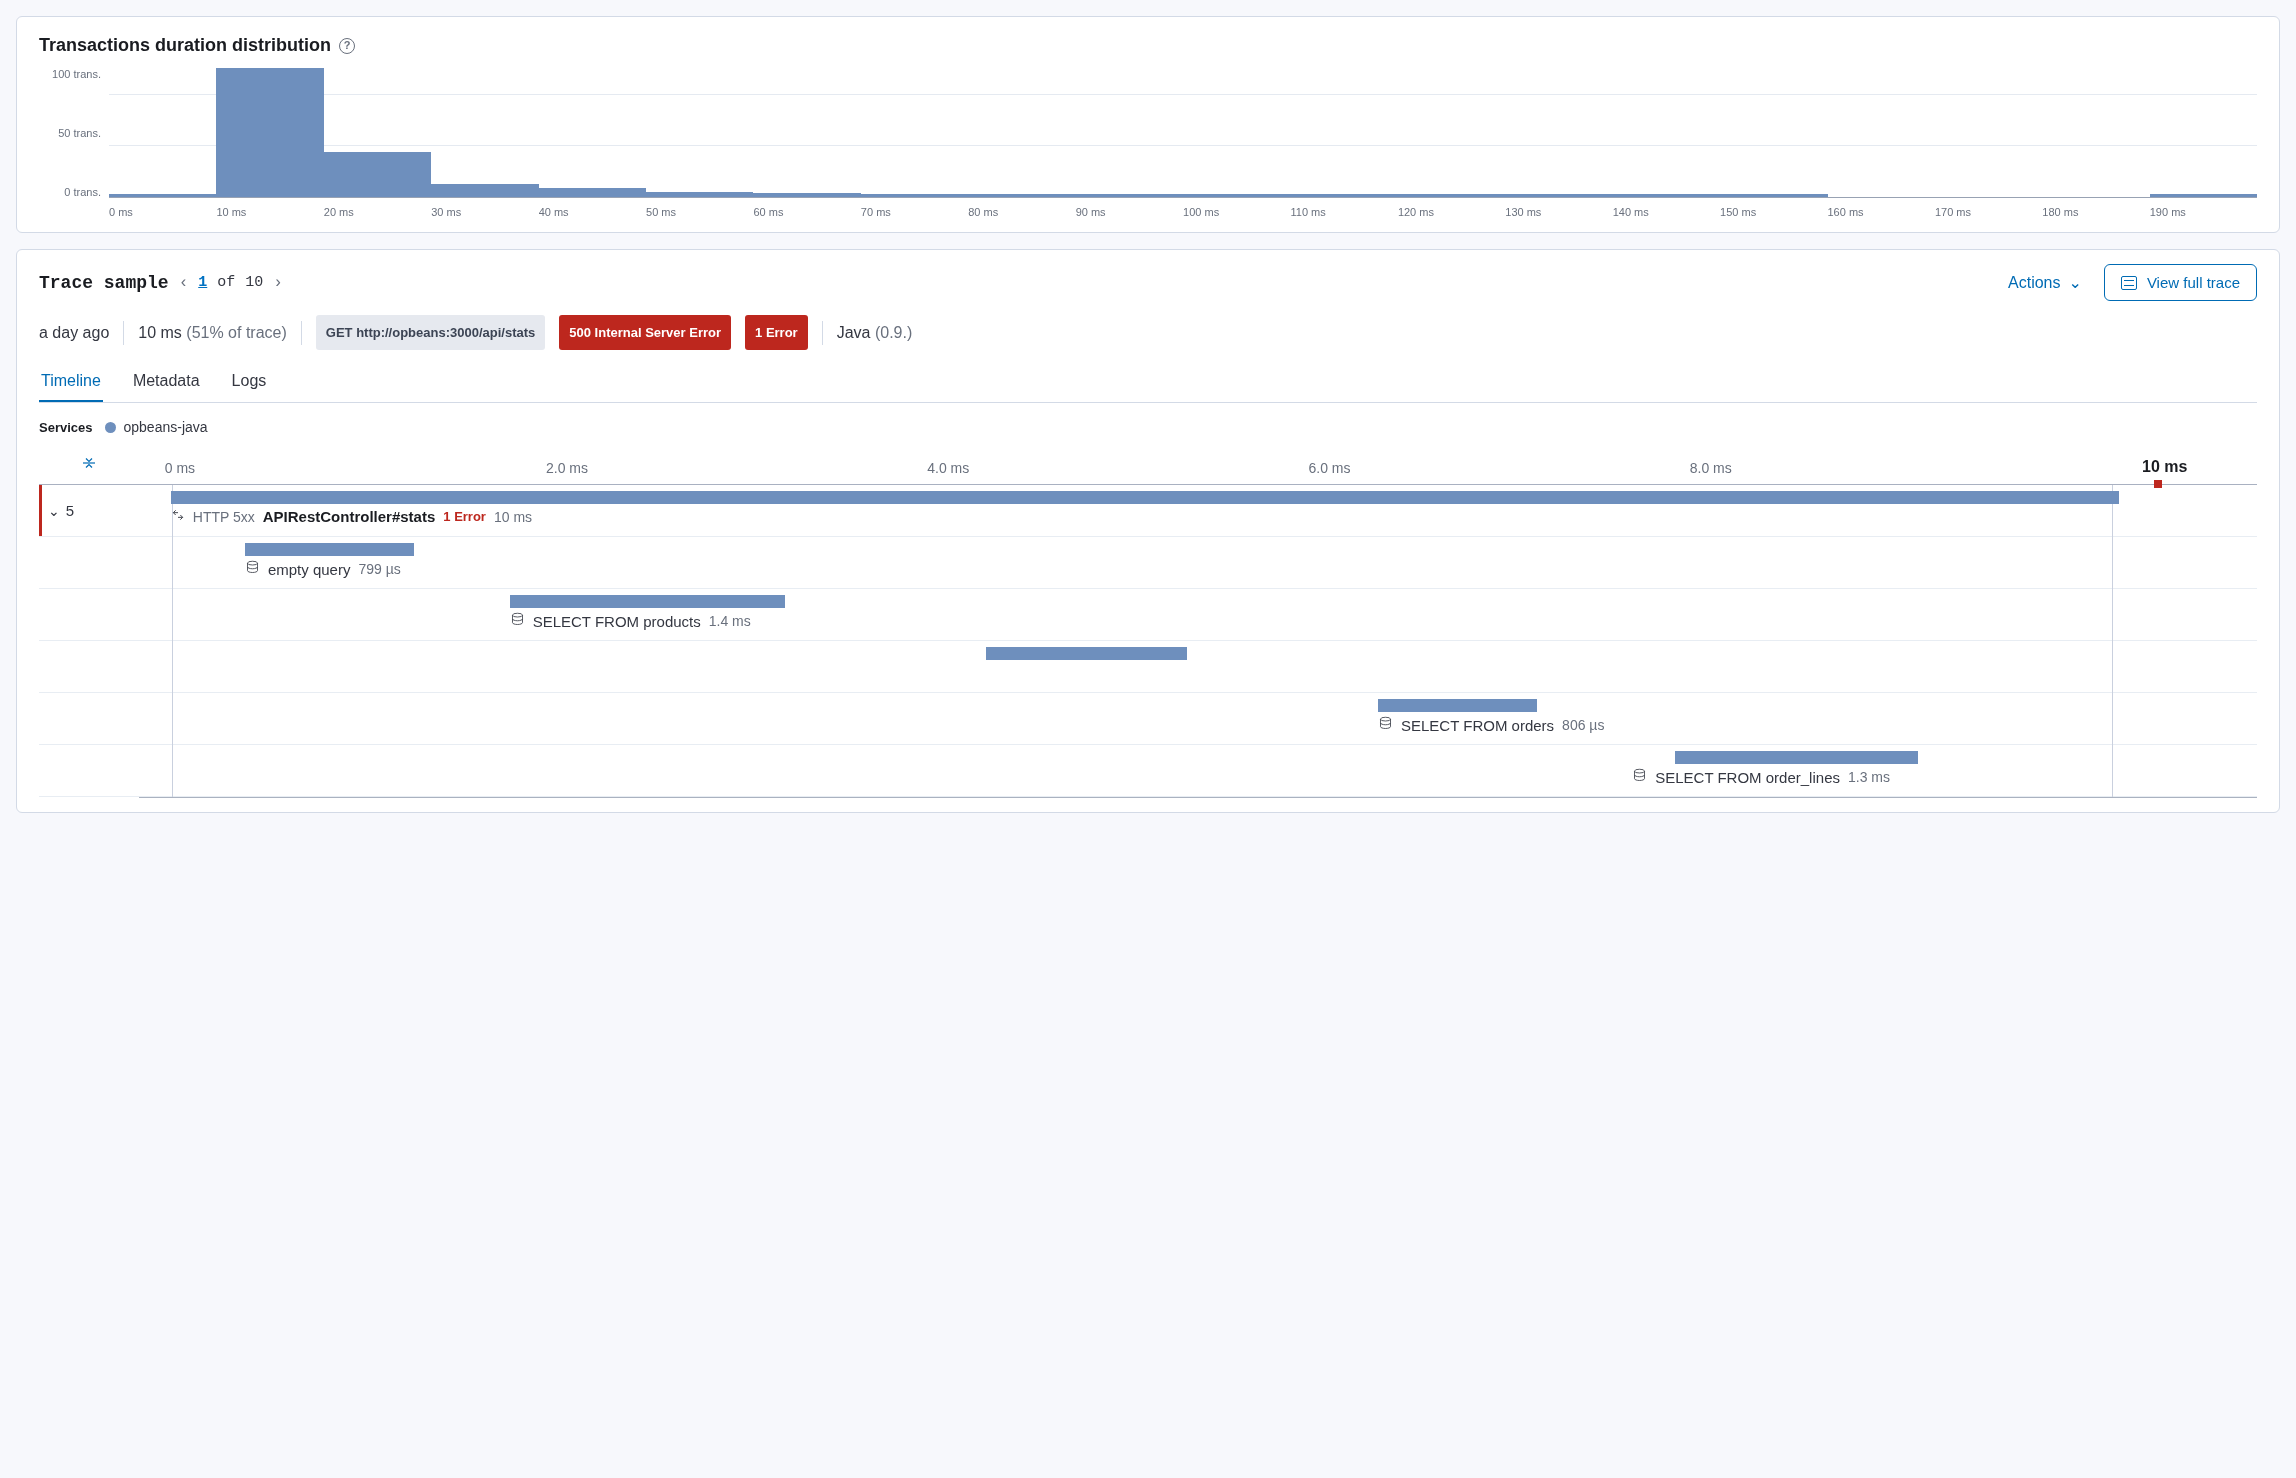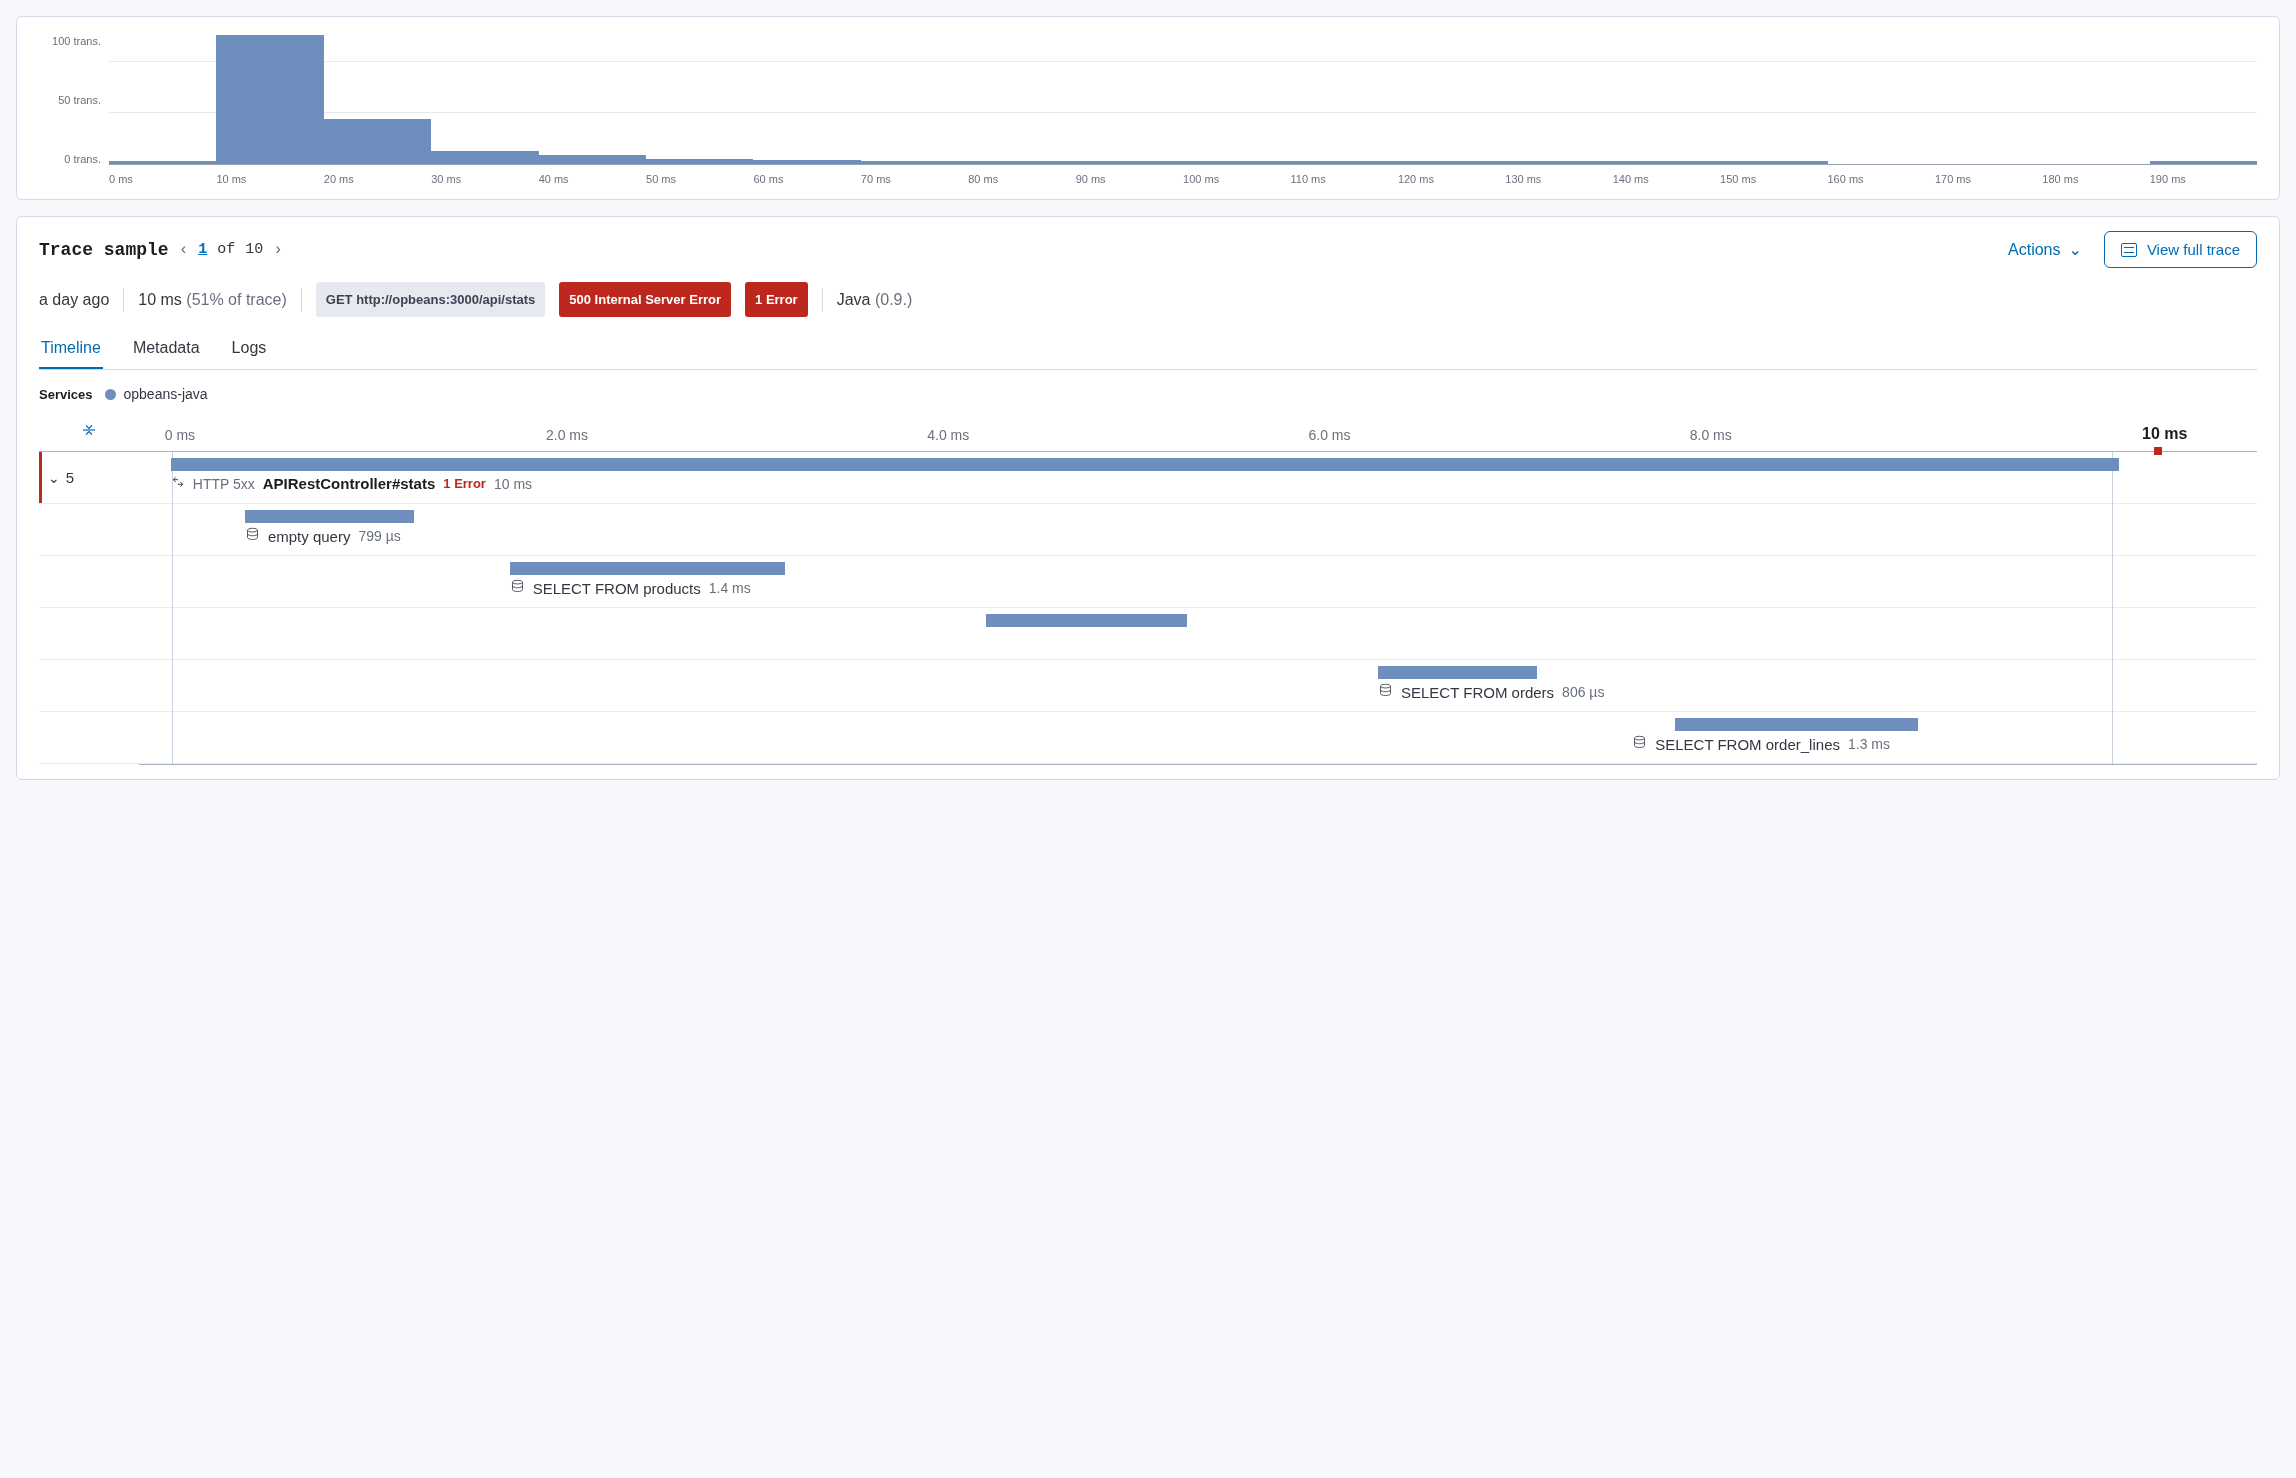--- a/index.html
+++ b/index.html
@@ -124,20 +124,24 @@
   .row-count{color:var(--text-sub);font-size:15px;}
   .db-icon svg{width:15px;height:15px;stroke:var(--text-sub);fill:none;stroke-width:1.3;}
   .chart-floor{height:1px;background:#aab2c0;margin-left:100px;}
   .enter-icon{color:var(--text-sub);}
   .enter-icon svg{width:14px;height:14px;stroke:currentColor;fill:none;stroke-width:1.6;}
 </style>
 </head>
 <body>
 
 <div class="panel">
+  <div class="hist-title">
+    <span>Transactions duration distribution</span>
+    <span class="help-icon">?</span>
+  </div>
   <div class="hist-wrap">
     <div class="hist-ylabels" id="hist-ylabels">
         <span>100 trans.</span>
         <span>50 trans.</span>
         <span>0 trans.</span>
       </div>
     <div class="hist-plot">
       <div class="hist-gridline" style="top:20%"></div>
       <div class="hist-gridline" style="top:60%"></div>
       <div class="hist-bars" id="hist-bars">

